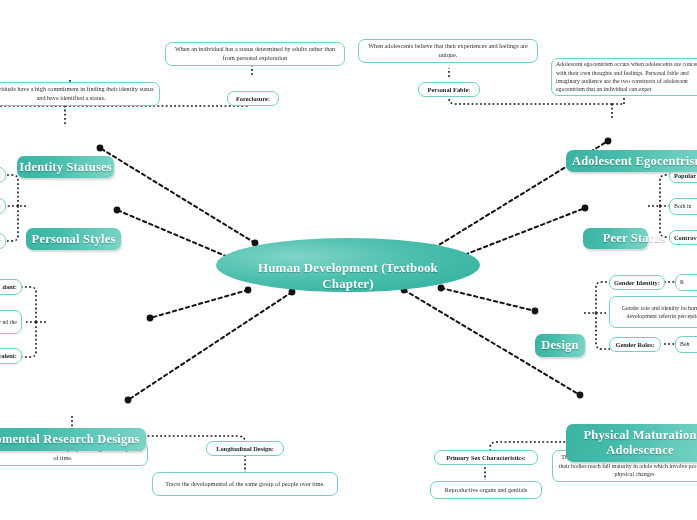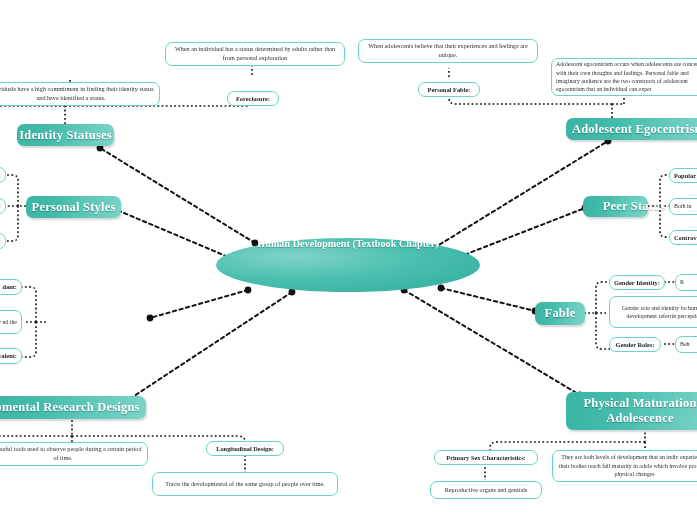--- a/index.html
+++ b/index.html
@@ -21,28 +21,28 @@
     top: 0;
     width: 697px;
     height: 520px;
     pointer-events: none;
   }
 
   
   .center-node {
     position: absolute;
     display: flex;
-    align-items: flex-start;
+    align-items: flex-end;
     justify-content: center;
     text-align: center;
     border-radius: 50%;
     background: radial-gradient(ellipse at 30% 35%, #7fd4c8 0%, #4cbfae 45%, #3cb5a4 75%, #35a393 100%);
     color: #ffffff;
     font-weight: bold;
-    font-size: 10px;
+    font-size: 13px;
     line-height: 1.25;
     letter-spacing: 0.1px;
     text-shadow: 0 1px 1px rgba(0,0,0,0.28);
     padding: 0 18px;
     box-sizing: border-box;
     z-index: 6;
   }
 
   
   .branch-node {
@@ -57,20 +57,21 @@
     font-weight: bold;
     font-size: 12.5px;
     line-height: 1.2;
     letter-spacing: 0.2px;
     text-shadow: 0 1px 1px rgba(0,0,0,0.3);
     box-shadow: 1px 2px 2px rgba(0,0,0,0.16);
     padding: 3px 9px;
     box-sizing: border-box;
     z-index: 5;
     white-space: nowrap;
+    margin-top: 32px;
   }
   .branch-node.wrap { white-space: normal; }
 
   
   .leaf {
     position: absolute;
     box-sizing: border-box;
     border: 1.2px solid #6ed3c6;
     border-radius: 7px;
     background: #ffffff;
@@ -245,21 +246,21 @@
     <span>dant:</span>
   </div>
   <div class="leaf small" style="left:-22px; top:310px; width:44px; height:24px; justify-content:flex-end;">
     <span>urity nd the</span>
   </div>
   <div class="leaf term" style="left:-22px; top:348px; width:44px; height:16px; justify-content:flex-end;">
     <span>valent:</span>
   </div>
 
   <div class="branch-node" style="left:535px; top:302px; width:50px; height:23px;">
-    <span>Fable</span>
+    <span>Design</span>
   </div>
   <div class="leaf term" style="left:609px; top:275px; width:56px; height:15px;">
     <span>Gender Identity:</span>
   </div>
   <div class="leaf small" style="left:609px; top:296px; width:108px; height:32px;">
     <span>Gender role and identity bo human development referrin perceptio</span>
   </div>
   <div class="leaf term" style="left:609px; top:337px; width:52px; height:15px;">
     <span>Gender Roles:</span>
   </div>

